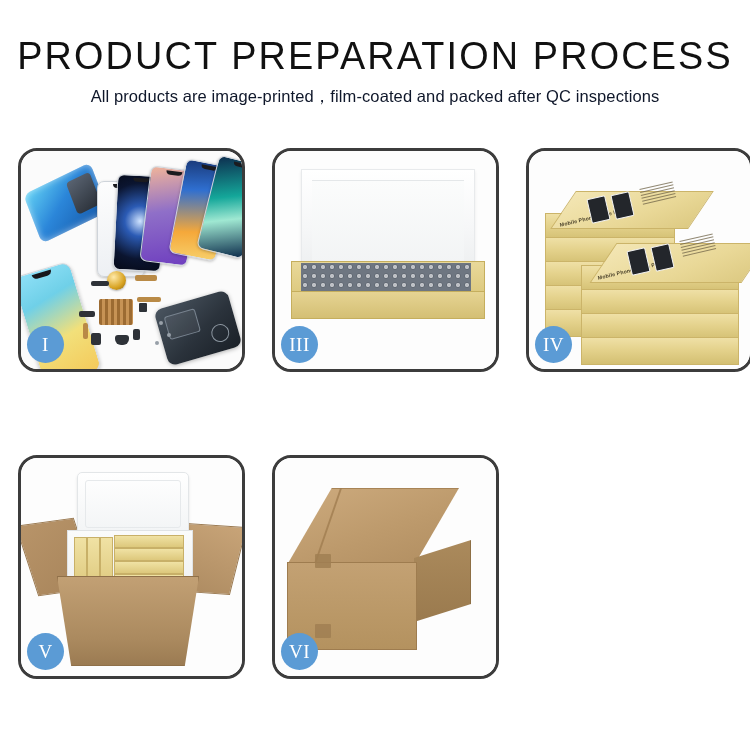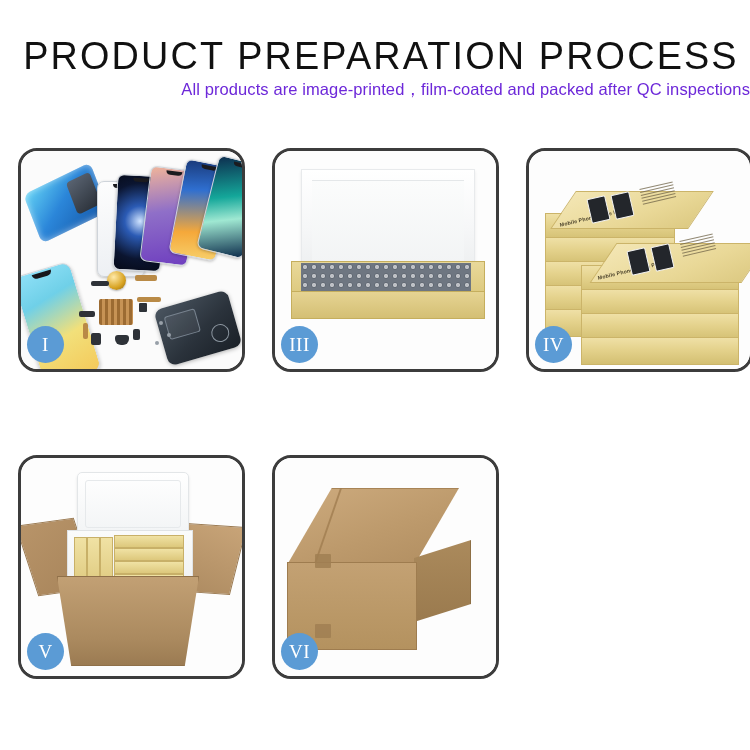--- a/index.html
+++ b/index.html
@@ -9,37 +9,37 @@
   }
   body {
     width: 750px;
     height: 750px;
     font-family: "Liberation Sans", sans-serif;
     overflow: hidden;
     position: relative;
   }
 
   
-  .header { text-align: right; padding-top: 36px; }
+  .header { text-align: center; padding-top: 36px; }
   .main-title {
     font-family: "Liberation Sans", sans-serif;
     font-size: 39px;
     font-weight: 400;
     letter-spacing: 2.2px;
     color: #111111;
     line-height: 1.05;
     white-space: nowrap;
     transform: scaleX(0.97);
   }
   .sub-title {
     font-family: "Liberation Sans", sans-serif;
     font-size: 16.5px;
     font-weight: 400;
-    color: #6d28d9;
-    margin-top: 2px;
+    color: #0f172a;
+    margin-top: 9px;
     letter-spacing: 0.1px;
     white-space: nowrap;
   }
 
   
   .grid {
     position: absolute;
     left: 18px;
     top: 148px;
     width: 714px;

